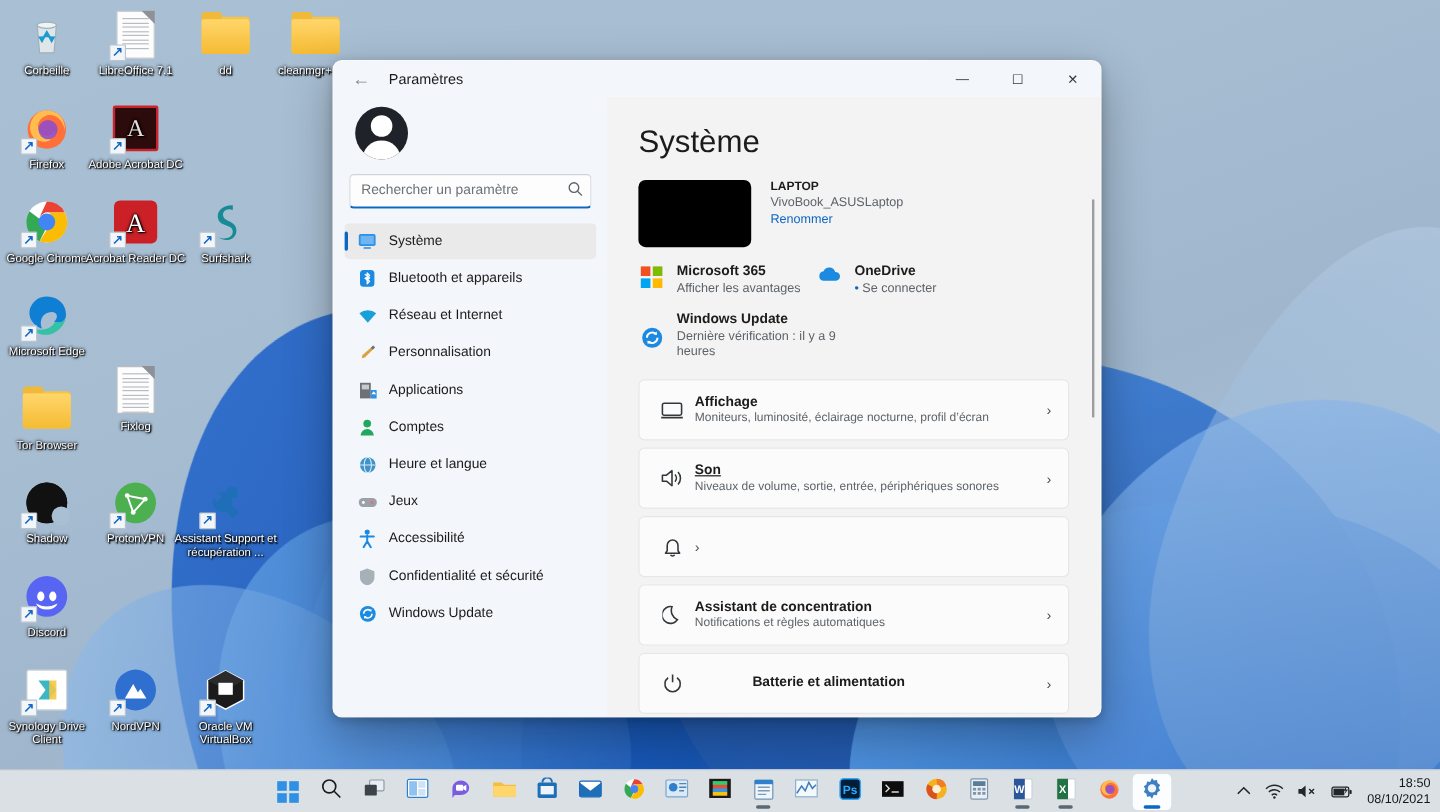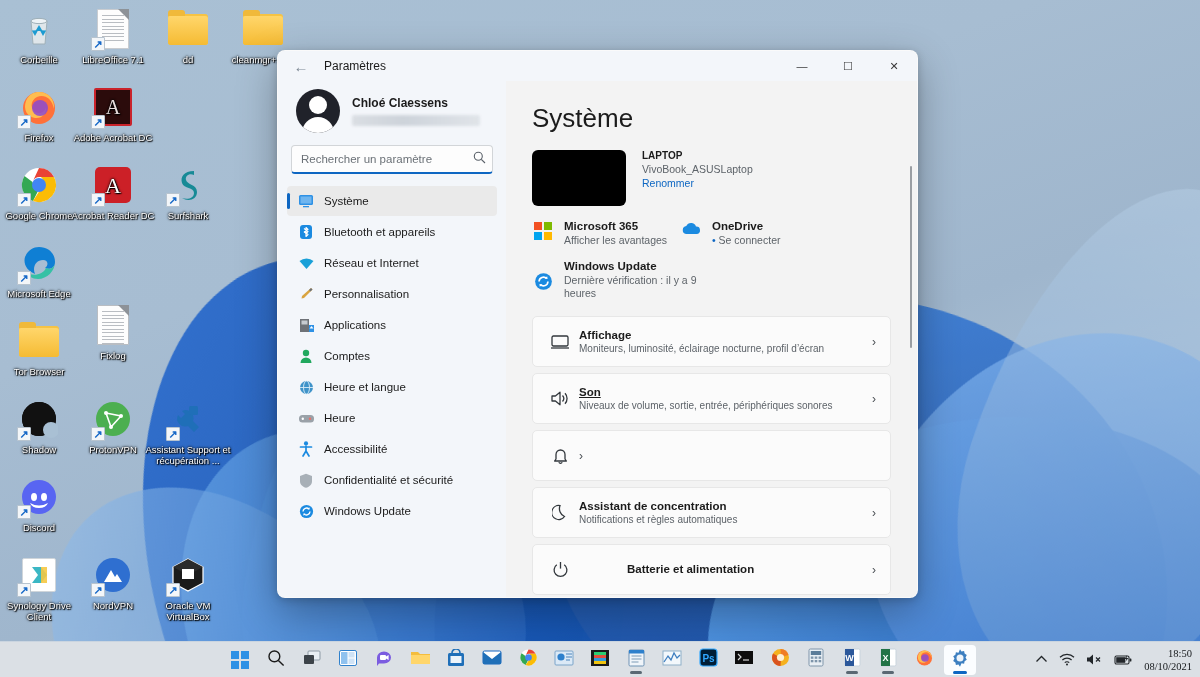--- a/index.html
+++ b/index.html
@@ -199,21 +199,21 @@
     position: absolute; bottom: 1px; left: 50%; transform: translateX(-50%);
     width: 12px; height: 2.5px; border-radius: 2px; background: #5a6873;
   }
   .tb-ind.blue { background: #0d66c2; width: 14px; }
 
   #tray {
     position: absolute; right: 8px; display: flex; align-items: center; gap: 11px;
     color: #1b1b1b; font-size: 11px;
   }
   .tray-ico { font-size: 12px; color: #22262a; display: flex; align-items: center; }
-  #clock { text-align: right; line-height: 13px; font-size: 10.5px; color: #15181b; font-family: Liberation Serif, serif; }
+  #clock { text-align: right; line-height: 13px; font-size: 10.5px; color: #15181b; }
 
   
   .winlogo { width: 18px; height: 18px; display: grid; grid-template-columns: 1fr 1fr; grid-template-rows: 1fr 1fr; gap: 2px; }
   .winlogo i { background: #2e91e5; display: block; }
   .mslogo { width: 18px; height: 18px; display: grid; grid-template-columns: 1fr 1fr; grid-template-rows: 1fr 1fr; gap: 2px; }
 </style>
 </head>
 <body>
 
 <div id="desktop">
@@ -473,24 +473,20 @@
         <div class="wc">✕</div>
       </div>
     </div>
 
     <div id="win-body">
 
       <div id="sidebar">
 
         <div id="profile">
           <div id="avatar"></div>
-          <div>
-            <div id="profile-name">Chloé Claessens</div>
-            <div id="profile-mail-blur"></div>
-          </div>
         </div>
 
         <div id="search-wrap">
           <input id="search-input" type="text" placeholder="Rechercher un paramètre" style="">
           <span id="search-icon-btn">
             <svg width="13" height="13" viewBox="0 0 13 13">
                 <circle cx="5.3" cy="5.3" r="4" fill="none" stroke="#5a6169" stroke-width="1.1"></circle>
                 <line x1="8.3" y1="8.3" x2="12" y2="12" stroke="#5a6169" stroke-width="1.1"></line>
               </svg>
           </span>
@@ -573,21 +569,21 @@
           </div>
 
           <div class="nav-item">
             <span class="nav-ico">
               <svg width="17" height="11" viewBox="0 0 17 11">
                   <rect x="1" y="2" width="15" height="7.5" rx="3.5" fill="#9aa1a8"></rect>
                   <circle cx="4.8" cy="5.7" r="1.2" fill="#fff"></circle>
                   <circle cx="12" cy="5.7" r="1.2" fill="#e9716a"></circle>
                 </svg>
             </span>
-            <span class="nav-label">Heure</span>
+            <span class="nav-label">Jeux</span>
           </div>
 
           <div class="nav-item">
             <span class="nav-ico">
               <svg width="14" height="16" viewBox="0 0 14 16">
                   <circle cx="7" cy="2.4" r="2.1" fill="#1b8ae0"></circle>
                   <path d="M1.5 6 h11 M7 5 v5 M7 10 l-3 5 M7 10 l3 5" stroke="#1b8ae0" stroke-width="1.7" fill="none" stroke-linecap="round"></path>
                 </svg>
             </span>
             <span class="nav-label">Accessibilité</span>

